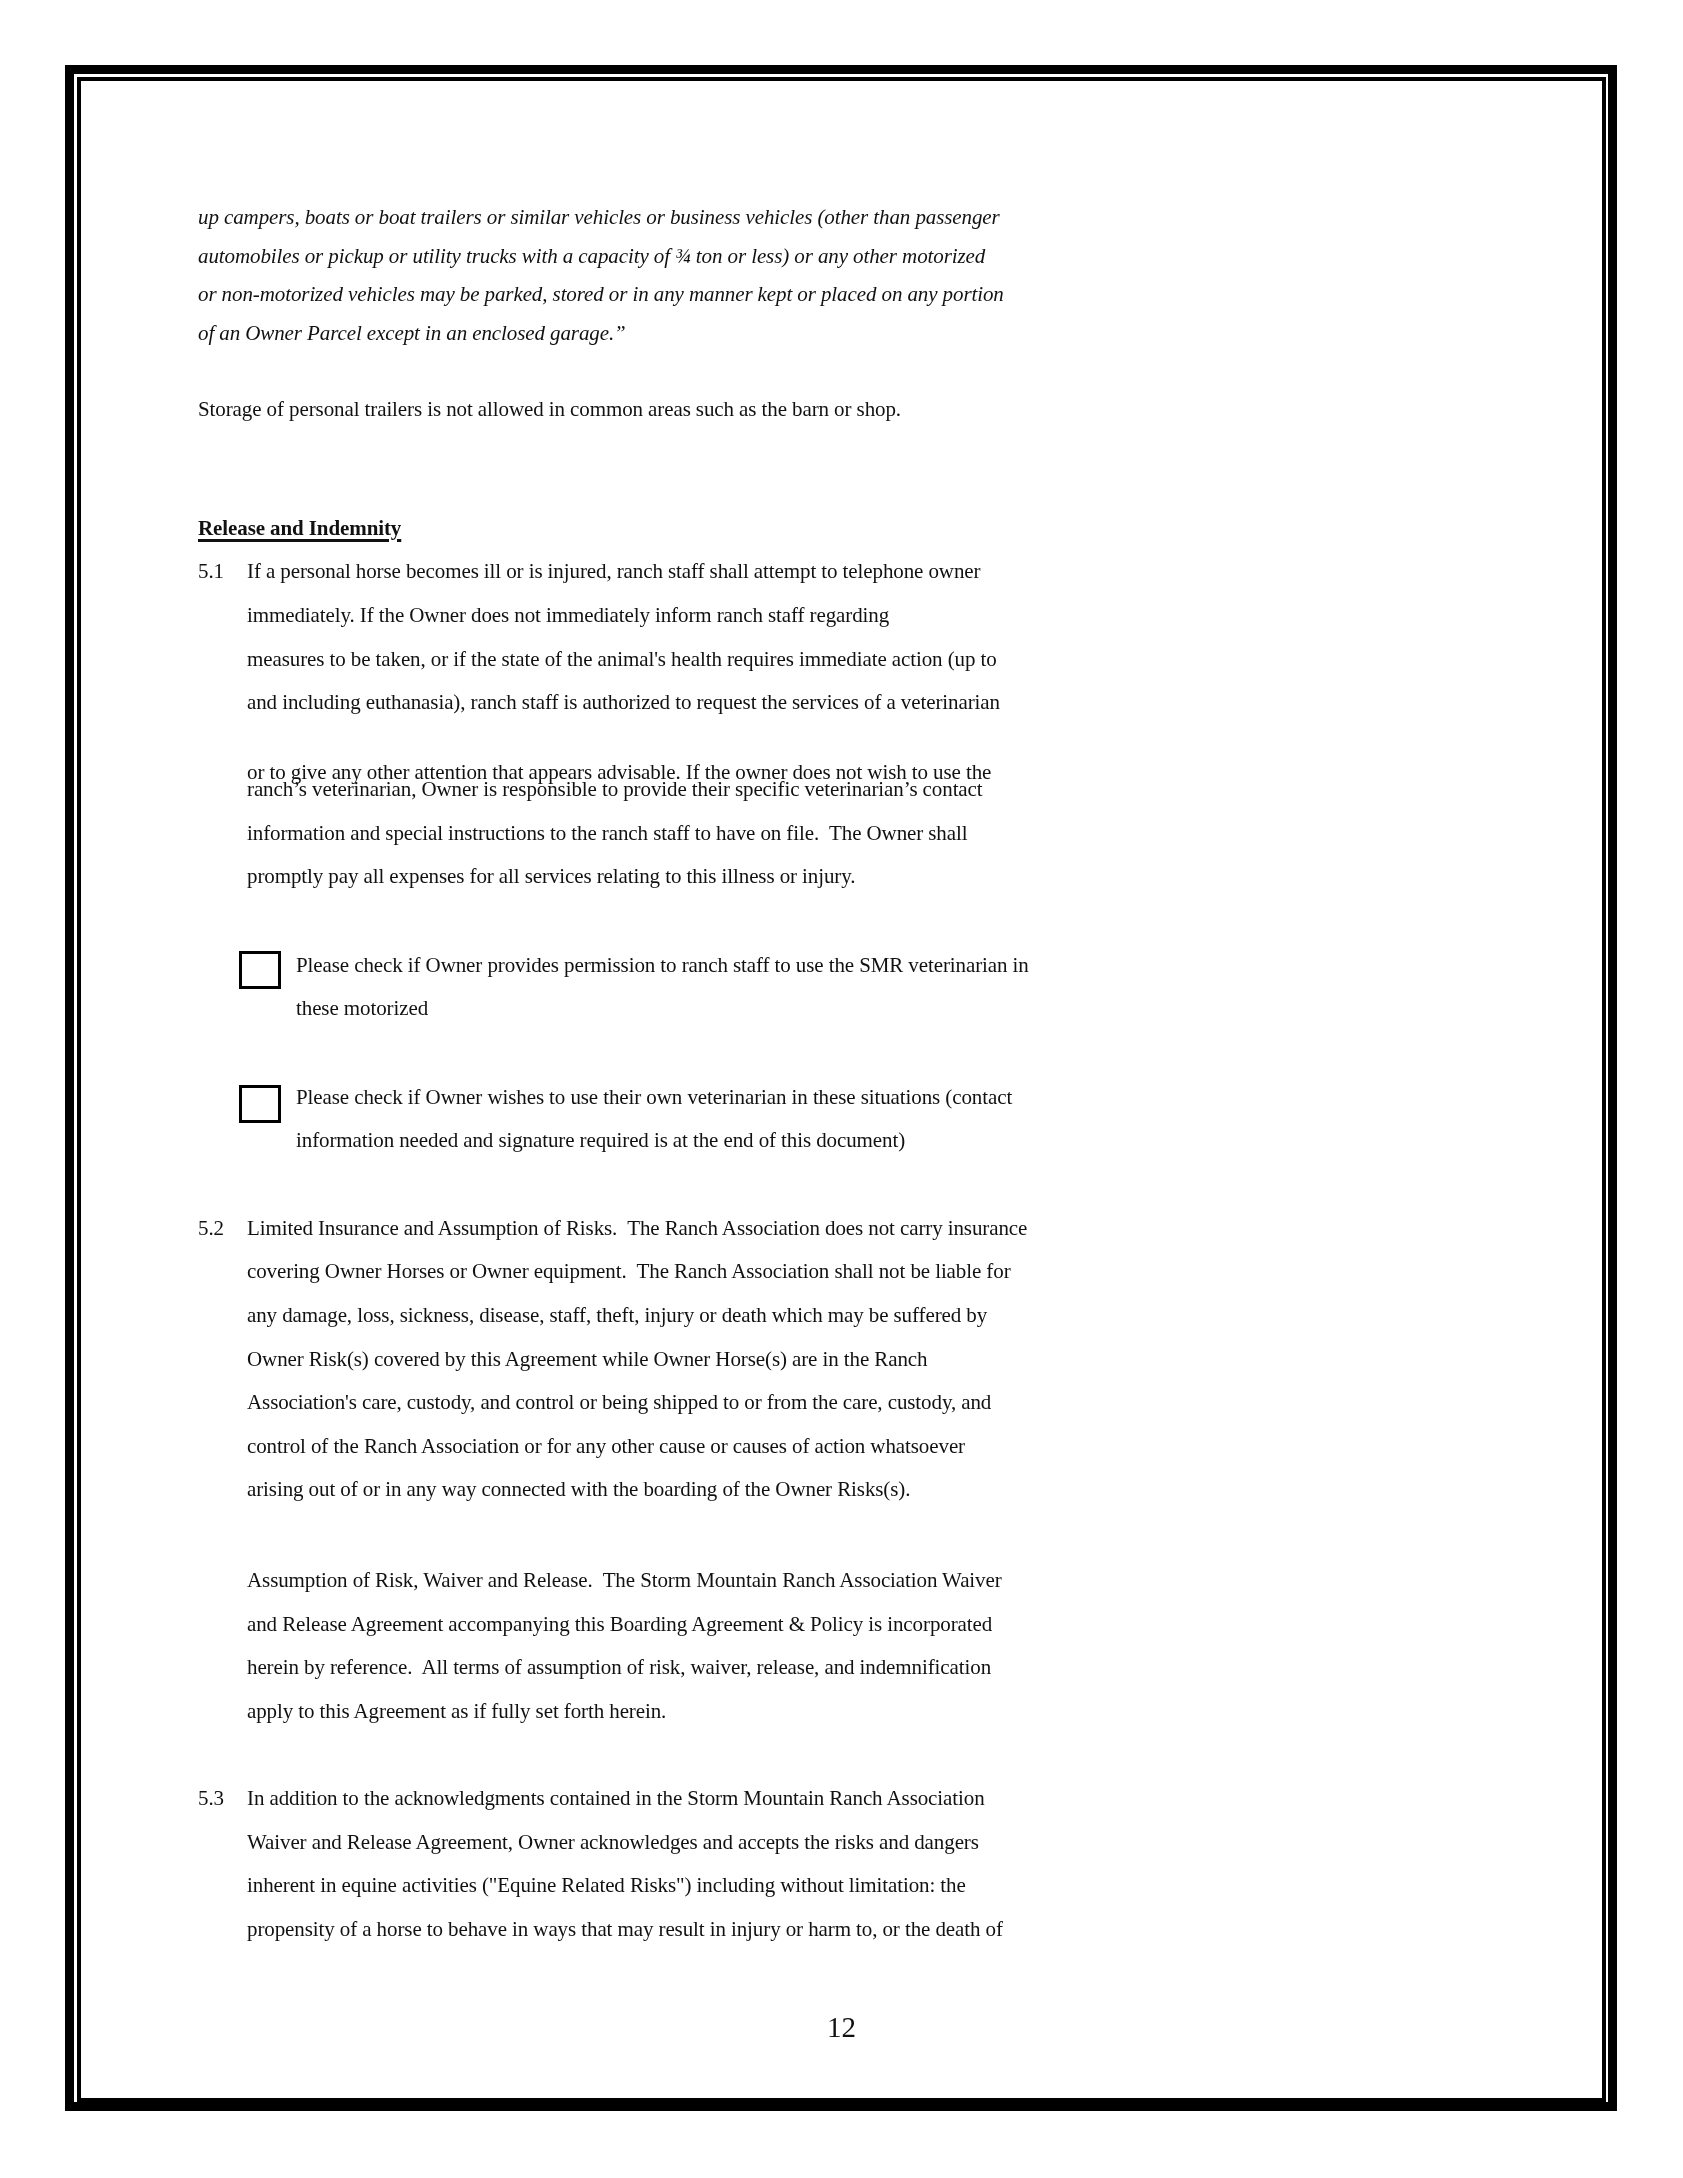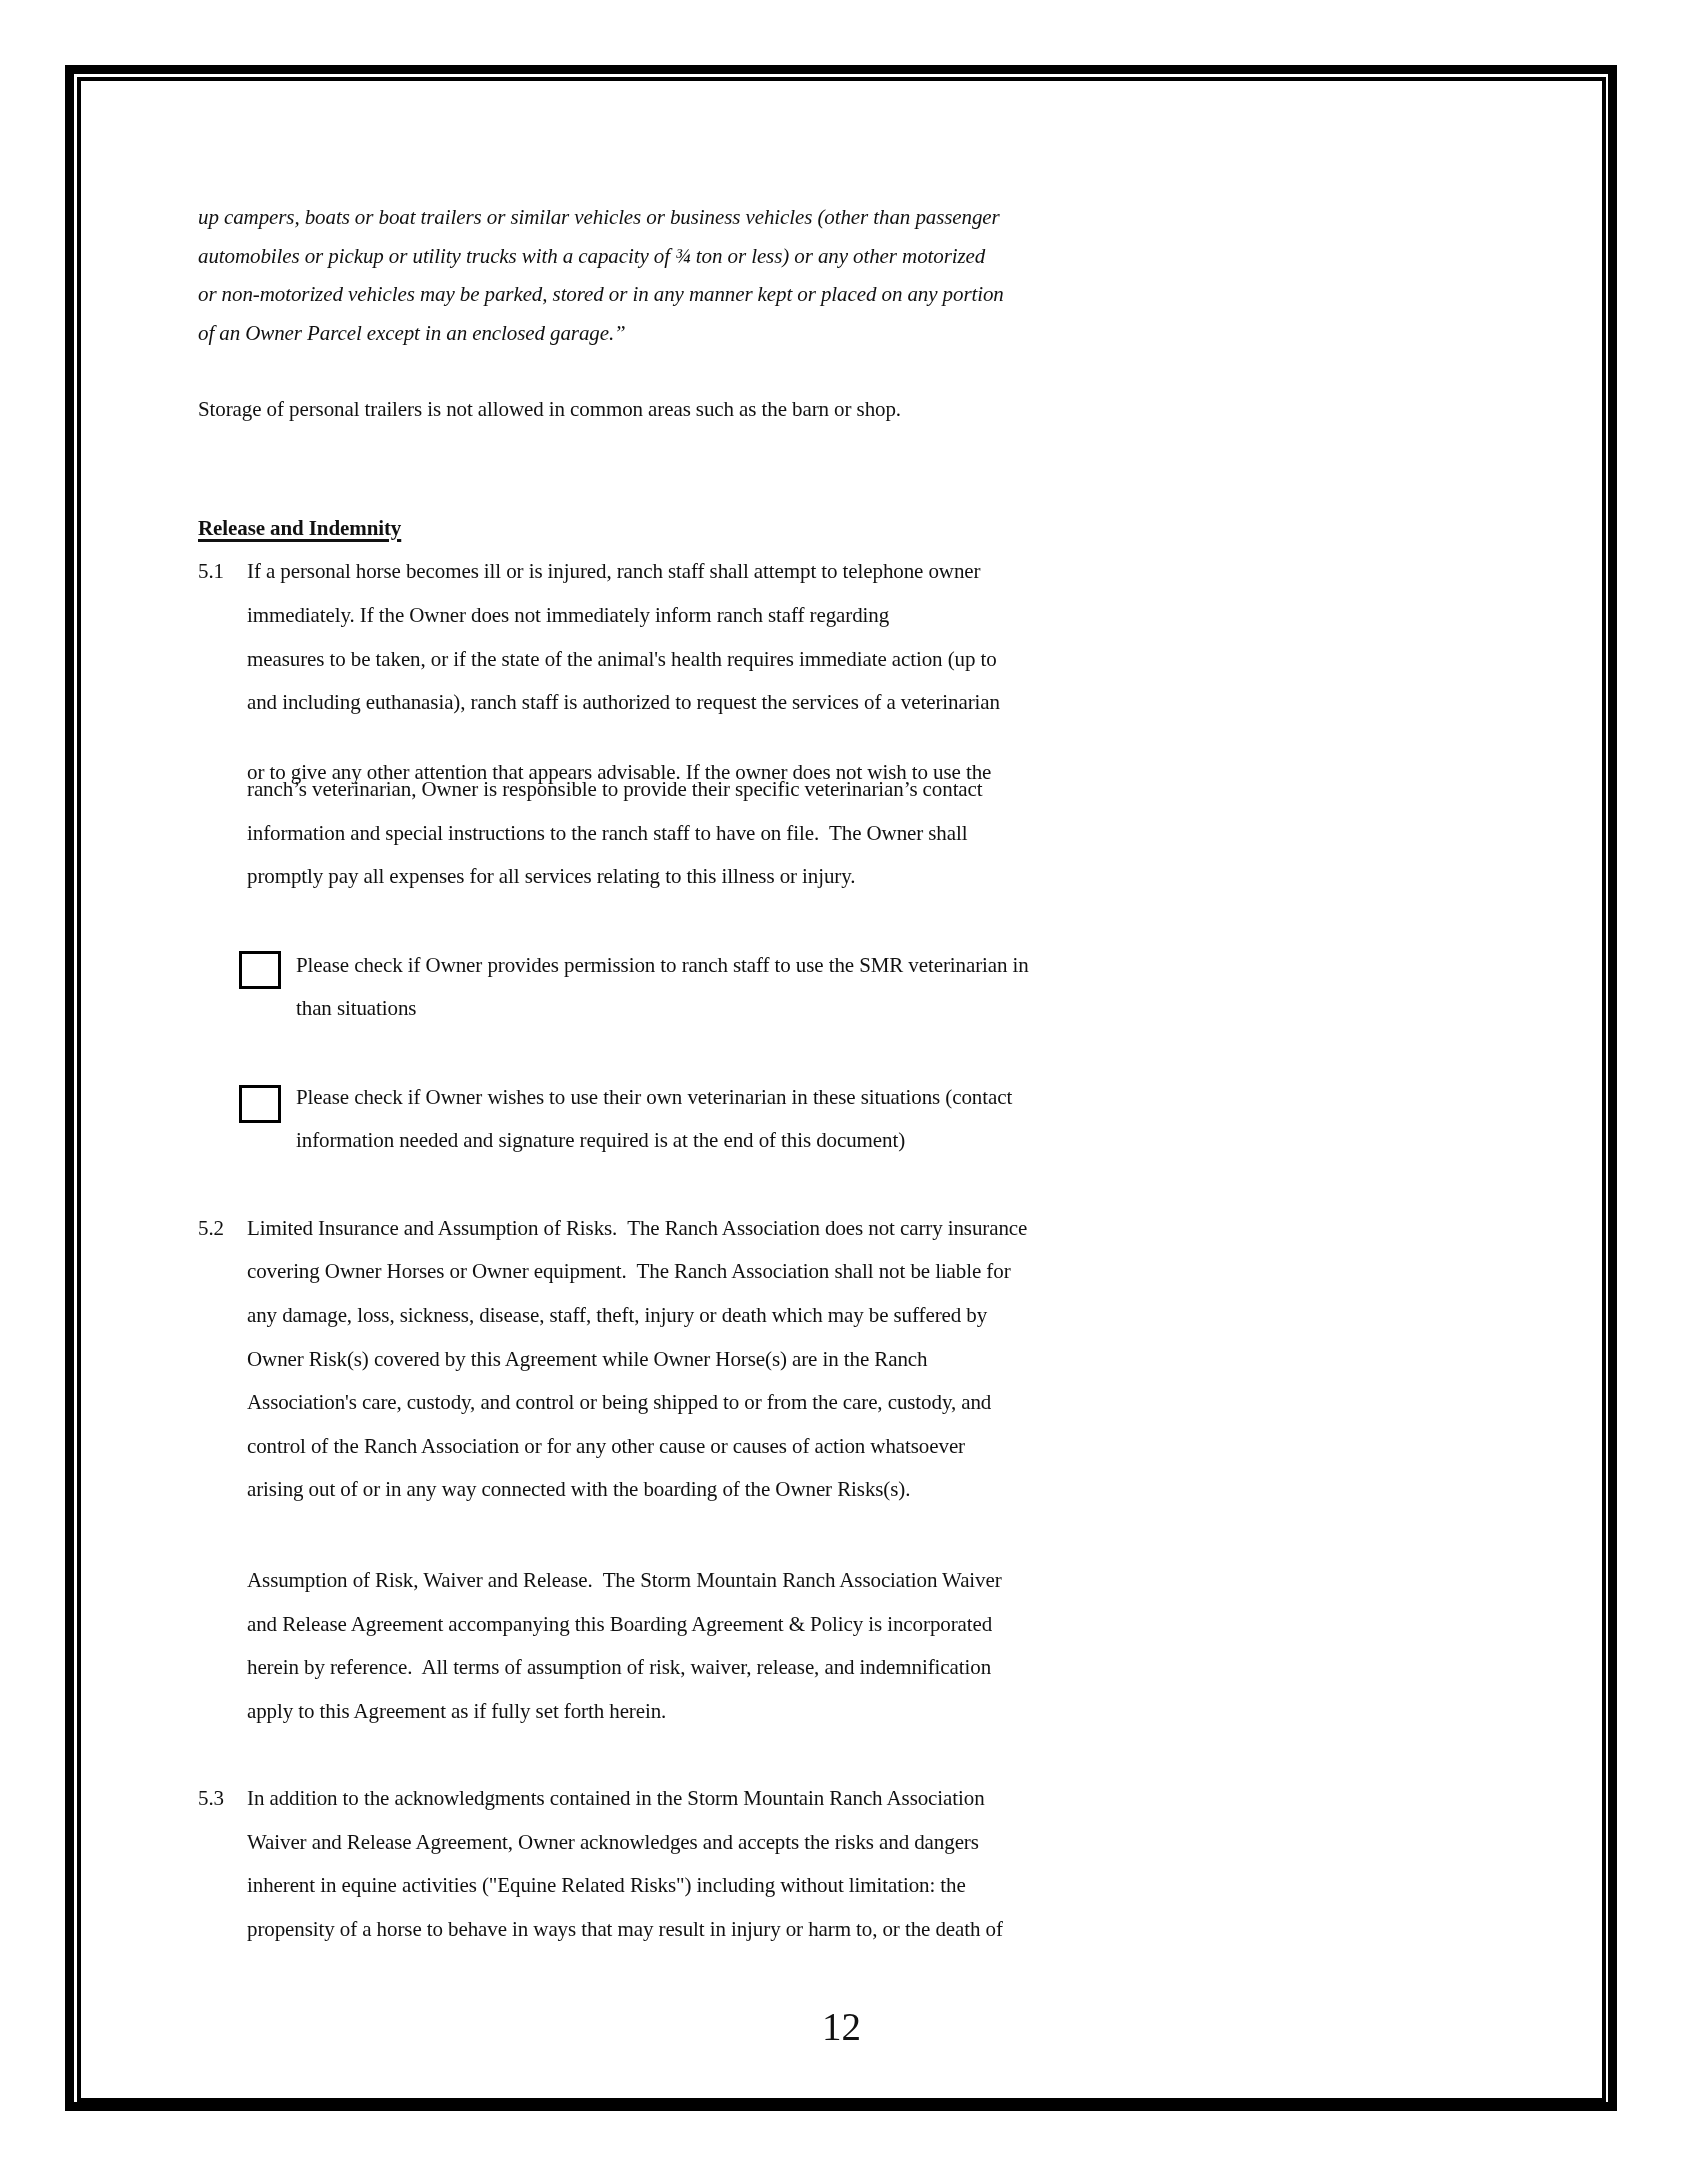--- a/index.html
+++ b/index.html
@@ -56,21 +56,21 @@
       box-sizing: border-box;
       border: 3px solid #000000;
       background: #ffffff;
       cursor: pointer;
     }
     .page-number {
       position: absolute;
       left: 0;
       width: 1683px;
       text-align: center;
-      font-size: 39px;
+      font-size: 29px;
       line-height: 40px;
     }
   </style>
 </head>
 <body>
 
 <div class="border-outer"></div>
 <div class="border-inner"></div>
 
 <div>
@@ -92,21 +92,21 @@
   <div class="line" style="left:247px; top:682px;">and including euthanasia), ranch staff is authorized to request the services of a veterinarian</div>
   <div class="line" style="left:247px; top:752px;">or to give any other attention that appears advisable. If the owner does not wish to use the</div>
   <div class="line" style="left:247px; top:769px;">ranch’s veterinarian, Owner is responsible to provide their specific veterinarian’s contact</div>
   <div class="line" style="left:247px; top:813px;">information and special instructions to the ranch staff to have on file.  The Owner shall</div>
   <div class="line" style="left:247px; top:856px;">promptly pay all expenses for all services relating to this illness or injury.</div>
 </div>
 
 <div>
   <div class="checkbox" style="left:239px; top:951px;"></div>
   <div class="line" style="left:296px; top:945px;">Please check if Owner provides permission to ranch staff to use the SMR veterinarian in</div>
-  <div class="line" style="left:296px; top:988px;">than situations</div>
+  <div class="line" style="left:296px; top:988px;">these motorized</div>
 </div>
 
 <div>
   <div class="checkbox" style="left:239px; top:1085px;"></div>
   <div class="line" style="left:296px; top:1077px;">Please check if Owner wishes to use their own veterinarian in these situations (contact</div>
   <div class="line" style="left:296px; top:1120px;">information needed and signature required is at the end of this document)</div>
 </div>
 
 <div>
   <div class="line" style="left:198px; top:1208px;">5.2</div>

